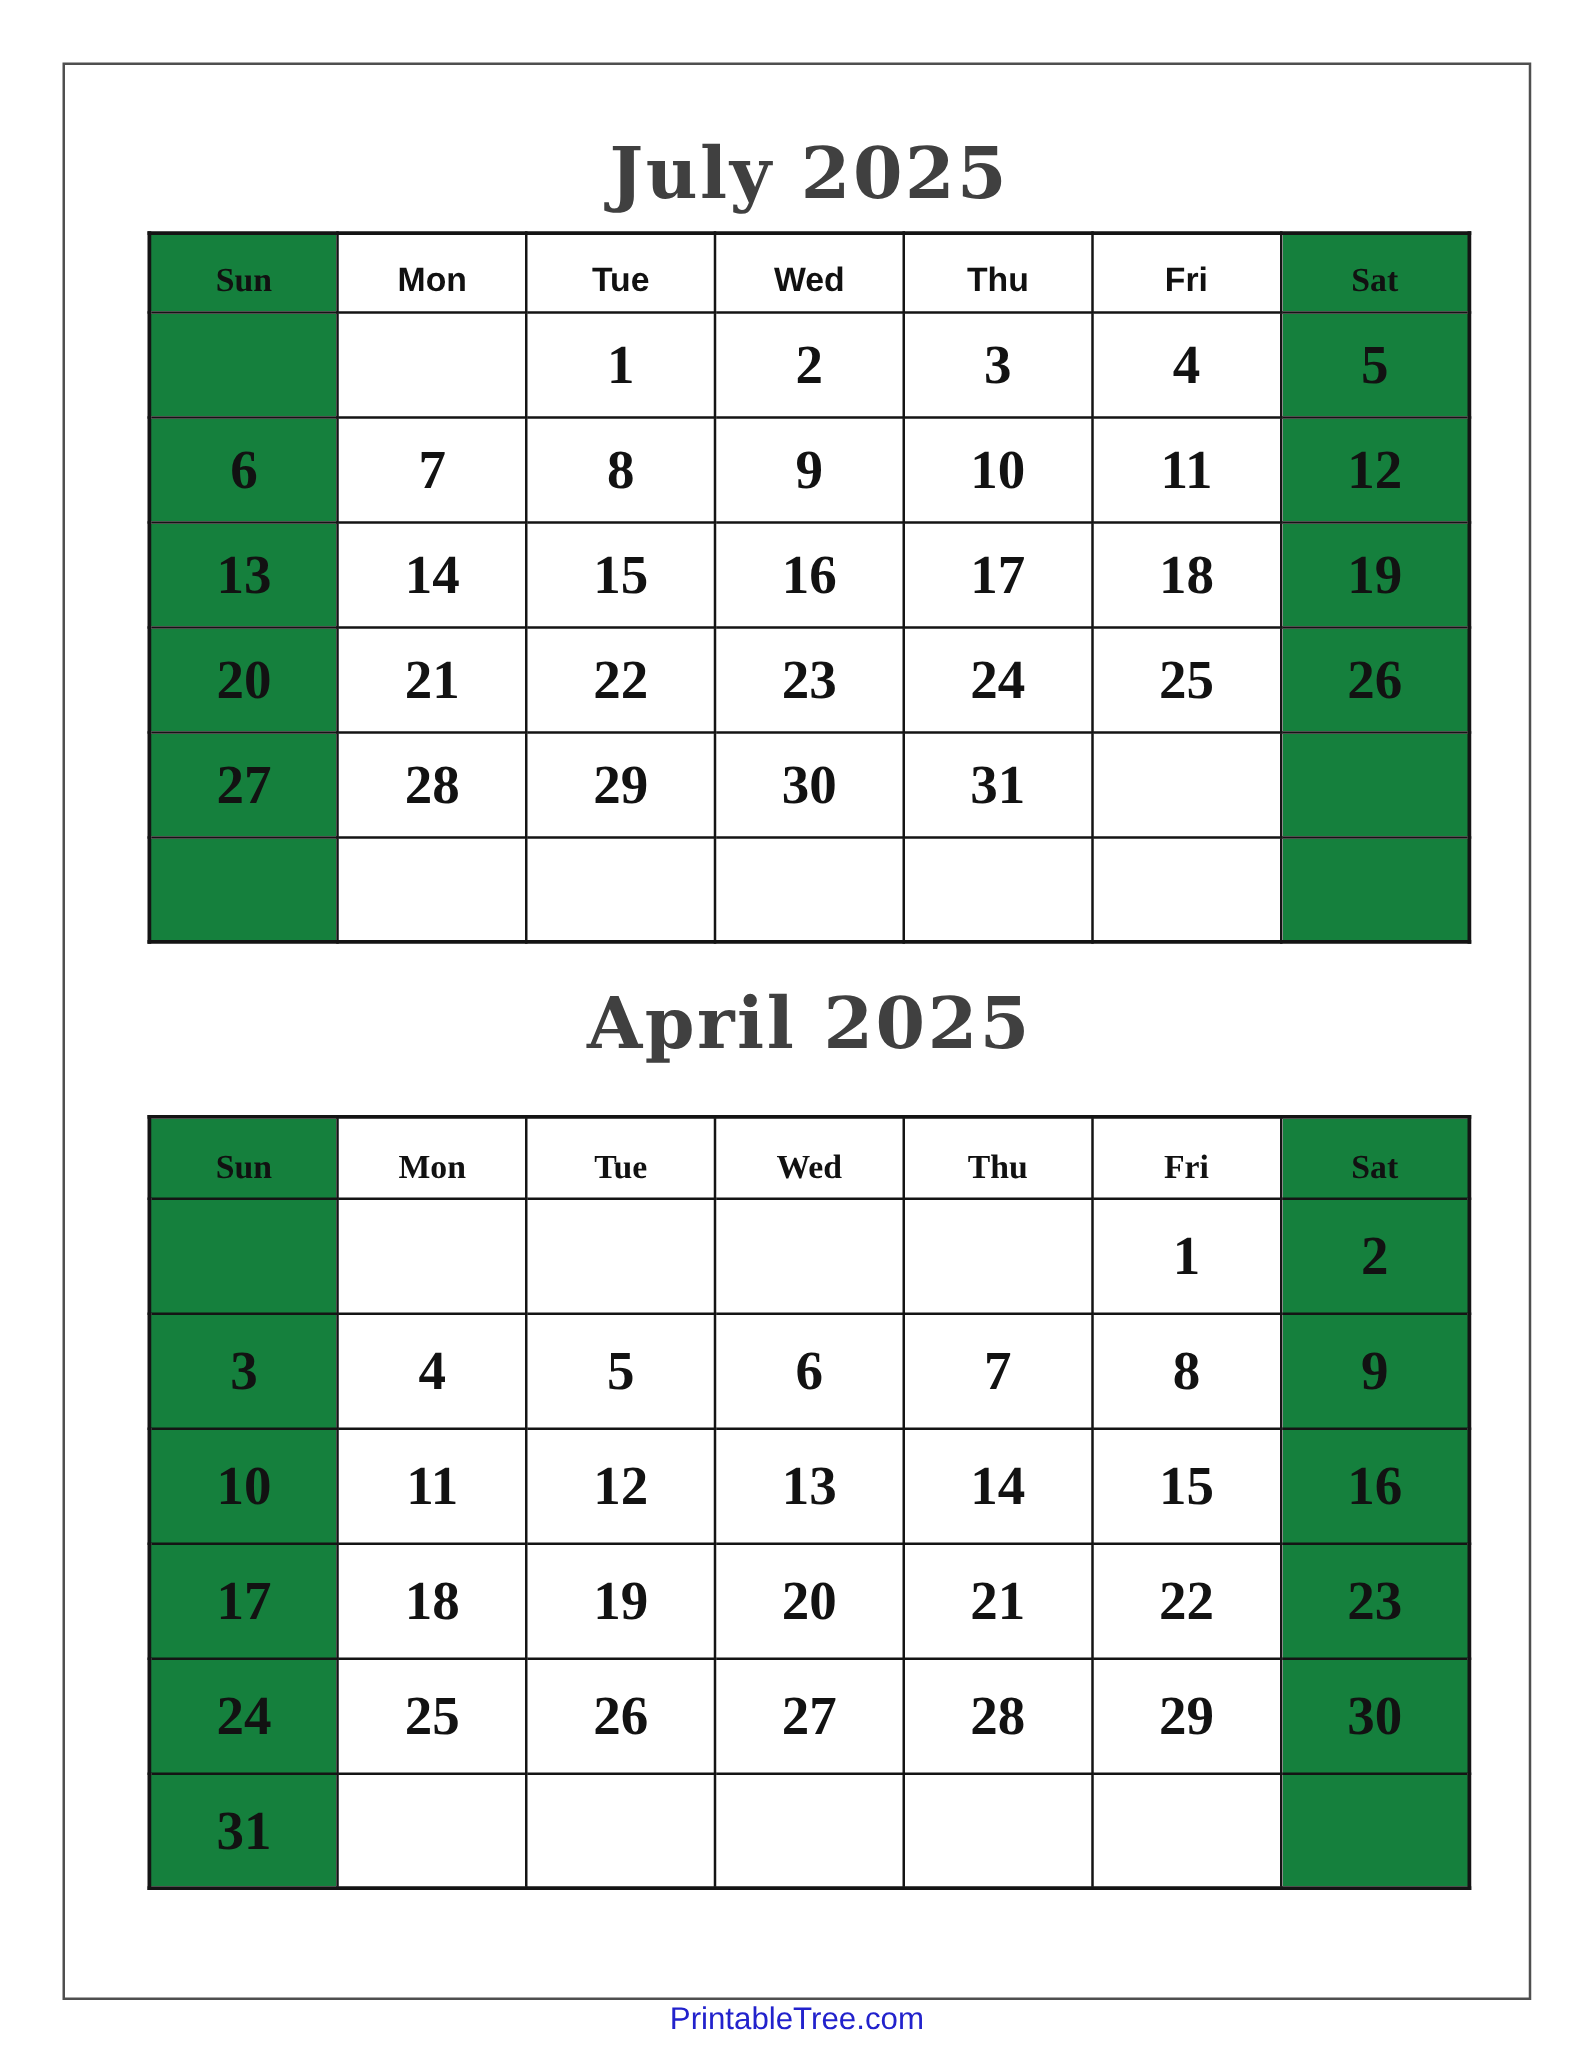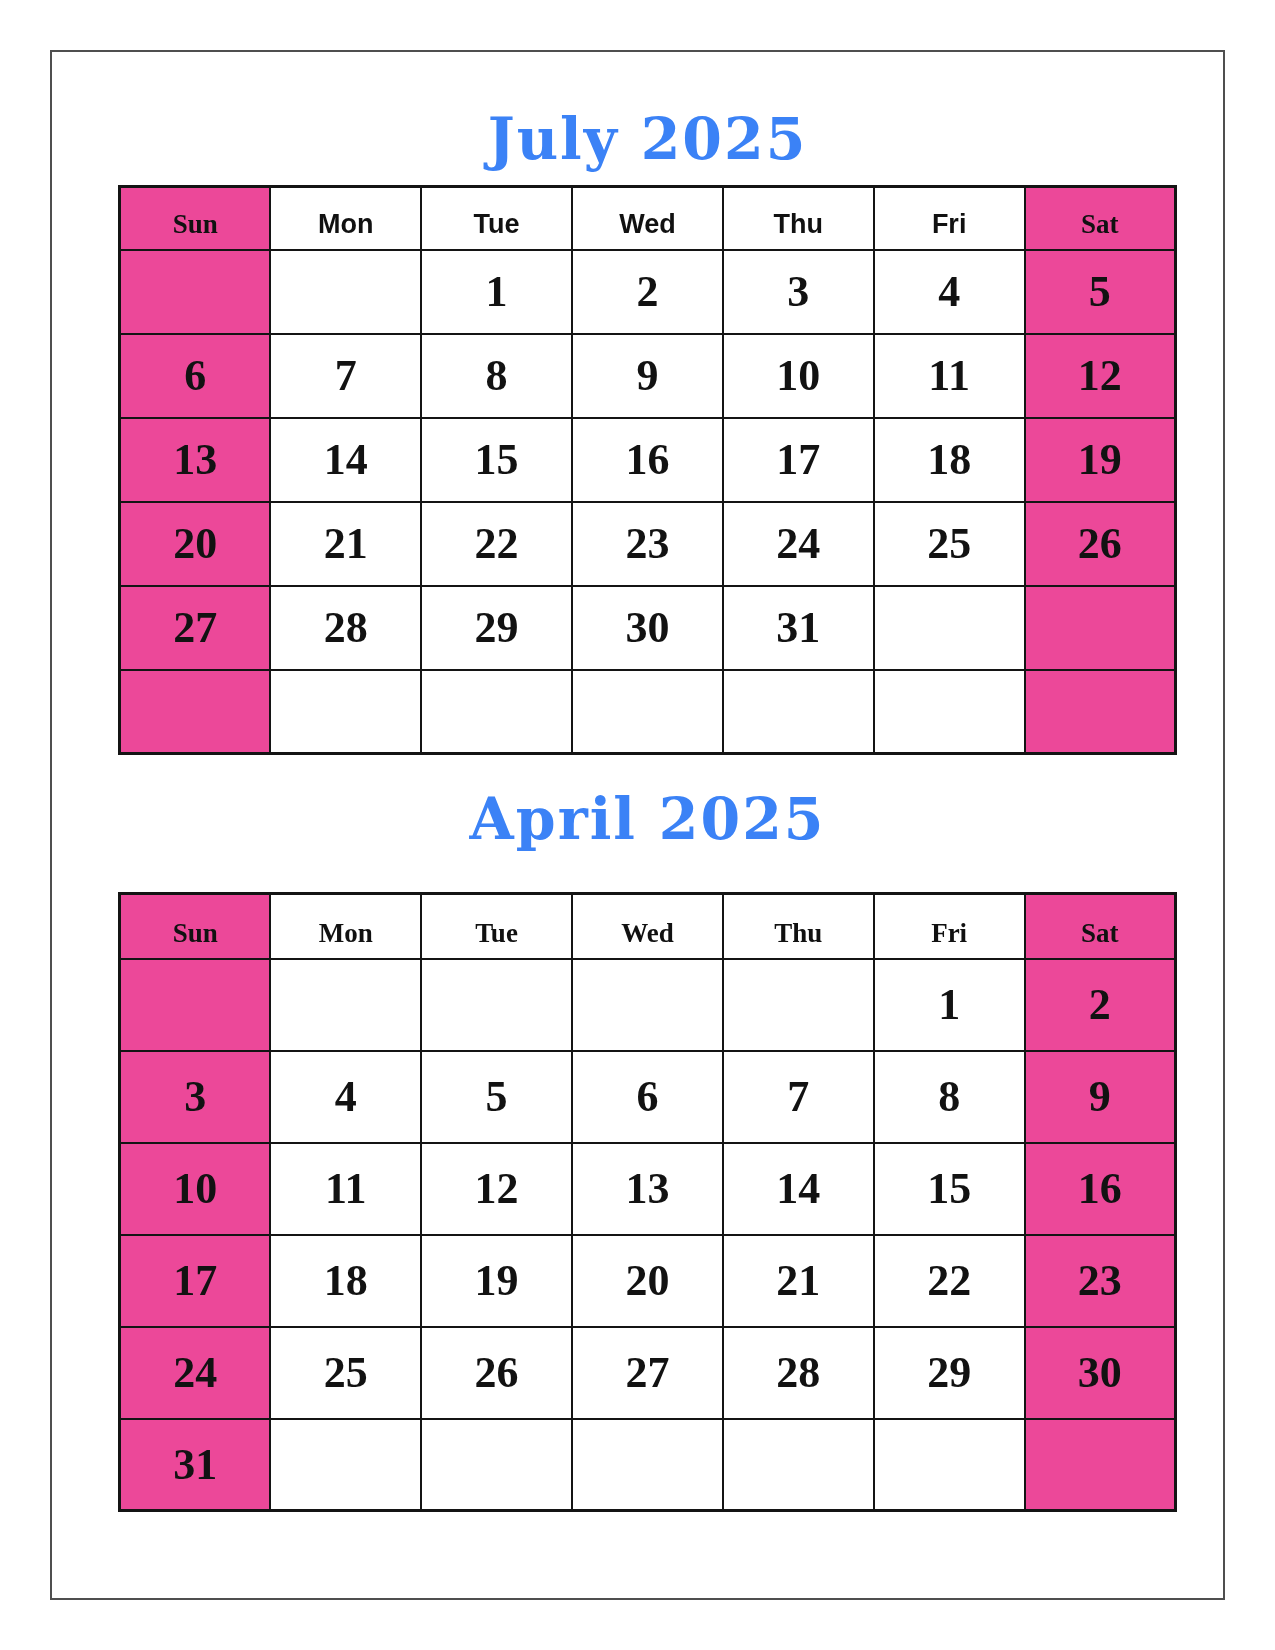--- a/index.html
+++ b/index.html
@@ -2,42 +2,42 @@
 <html><head>
 <meta charset="utf-8">
 <style>
   html,body{margin:0;padding:0;background:#fff;}
   .page{position:relative;width:1275px;height:1650px;background:#ffffff;overflow:hidden;
         font-family:"Liberation Serif",serif;}
   .page-border{position:absolute;left:50px;top:50px;width:1171px;height:1546px;
         border:2px solid #4f4f4f;background:#ffffff;}
 
   .cal-title{position:absolute;left:118px;width:1059px;margin:0;text-align:center;
-        font-family:"DejaVu Serif",serif;font-weight:bold;color:#3b82f6;
+        font-family:"DejaVu Serif",serif;font-weight:bold;color:#404040;
         font-size:57px;line-height:1.0;letter-spacing:2px;}
   .title-july{top:110px;}
   .title-august{top:790px;}
 
   table.cal{position:absolute;left:118px;width:1059px;border-collapse:collapse;
         table-layout:fixed;border:3px solid #141414;background:#ffffff;}
   .cal-july{top:185px;}
   .cal-august{top:892px;}
   .cal th,.cal td{border:2px solid #141414;text-align:center;padding:0;overflow:hidden;}
 
   .cal th{vertical-align:bottom;padding-bottom:9px;font-size:27px;font-weight:bold;color:#111;}
   .cal-july th{font-family:"Liberation Sans",sans-serif;}
   .cal-july th.we,.cal-august th{font-family:"Liberation Serif",serif;}
   .cal-july thead tr{height:63px;}
   .cal-july tbody tr{height:84px;}
   .cal-august thead tr{height:65px;}
   .cal-august tbody tr{height:92px;}
 
   .cal td{vertical-align:middle;font-family:"Liberation Serif",serif;font-weight:bold;
         font-size:44px;color:#121212;}
-  .we{background:#ec4899;}
+  .we{background:#15803d;}
   .red{color:#c01212;}
 
   .footer{position:absolute;left:0;top:1601px;width:1275px;text-align:center;
         font-family:"Liberation Sans",sans-serif;font-size:25px;color:#2222cc;}
 </style>
 </head>
 <body>
 
 <div class="page">
   <div class="page-border"></div>
@@ -179,13 +179,14 @@
         <td></td>
         <td></td>
         <td></td>
         <td></td>
         <td></td>
         <td class="we red"></td>
       </tr>
     </tbody>
   </table>
 
+  <div class="footer">PrintableTree.com</div>
 </div>
 
 </body></html>

